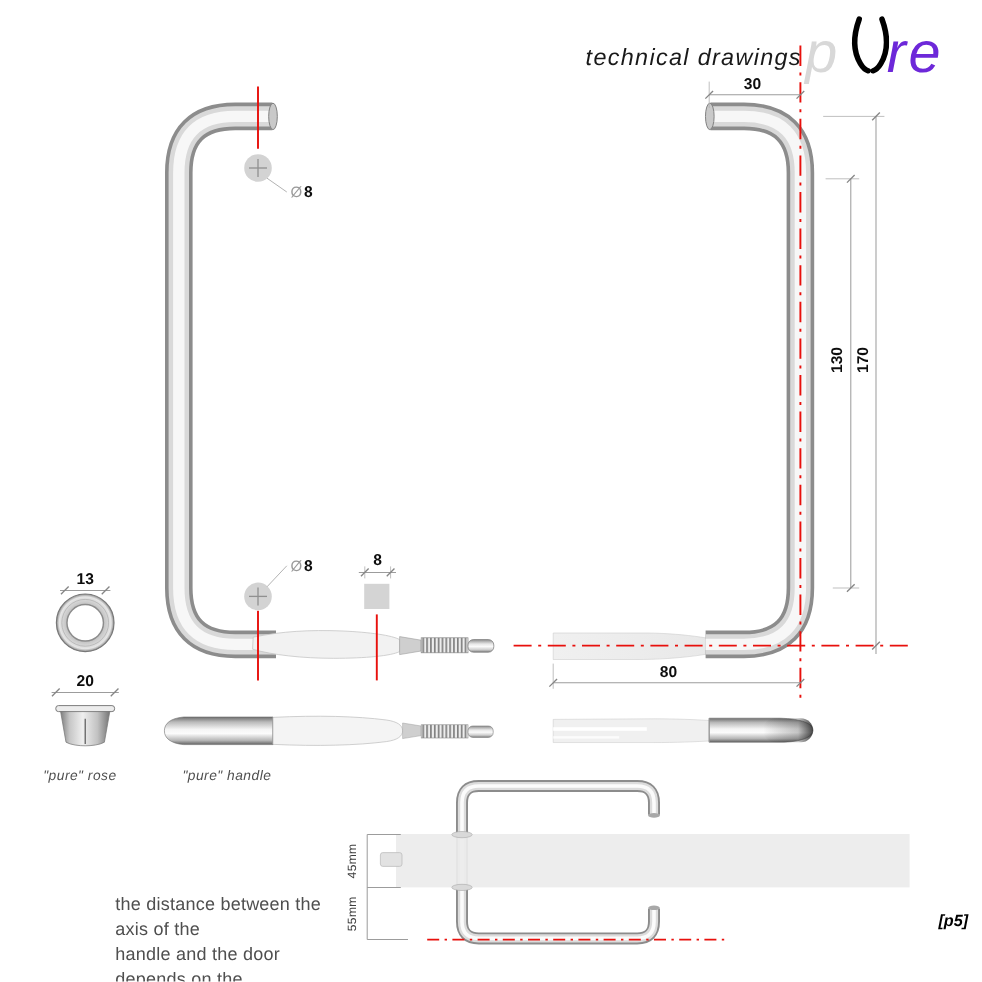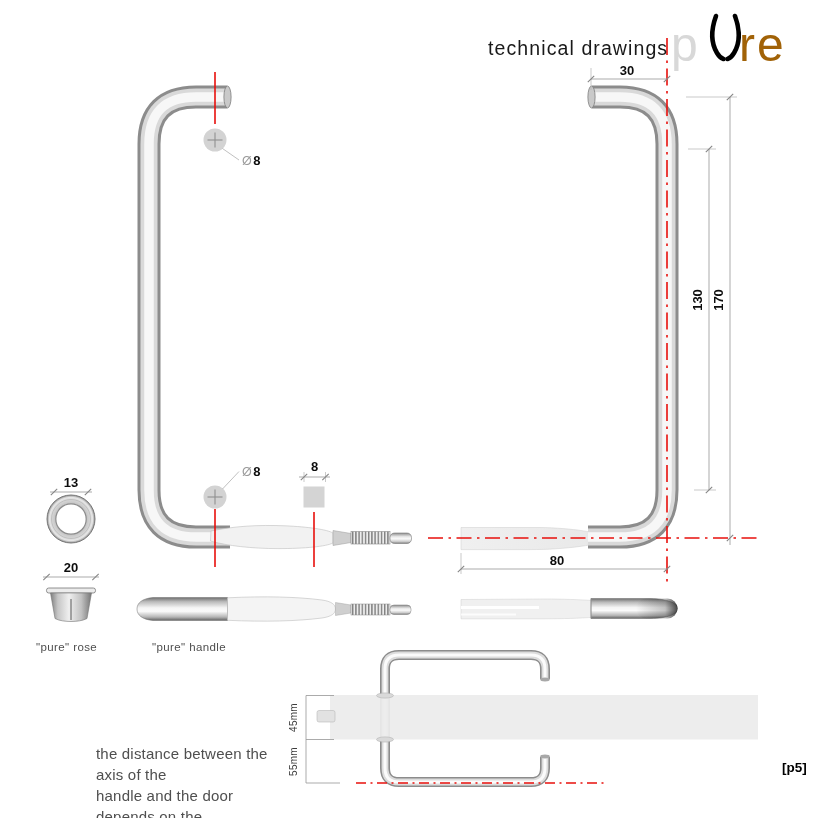--- a/index.html
+++ b/index.html
@@ -20,24 +20,24 @@
   .ext {stroke:#b3b3b3;stroke-width:.7;fill:none;}
   .tick{stroke:#858585;stroke-width:1.1;}
   .red {stroke:#e8100c;stroke-width:1.6;fill:none;}
   .cross{stroke:#909090;stroke-width:1.1;}
   .leader{stroke:#b0b0b0;stroke-width:.8;fill:none;}
 
   .dimnum{font-size:13px;font-weight:bold;fill:#0d0d0d;}
   .dia{font-size:12.5px;fill:#9a9a9a;font-weight:normal;}
   .mm{font-size:10px;fill:#3d3d3d;letter-spacing:.3px;}
 
-  .html-label{position:absolute;white-space:nowrap;}
+  .html-label{position:absolute;white-space:nowrap;font-style:italic;}
   #page-title{left:488px;top:37px;font-size:19.5px;color:#191919;letter-spacing:1.1px;}
   #logo-p {left:671px;top:17px;font-size:48px;color:#d8d8d8;}
-  #logo-re{left:739px;top:17px;font-size:48px;color:#a16207;letter-spacing:2px;}
+  #logo-re{left:739px;top:17px;font-size:48px;color:#6d28d9;letter-spacing:2px;}
   #logo-u {position:absolute;left:705px;top:12px;width:36px;height:50px;}
   #caption-rose  {left:36px;top:641px;font-size:11.5px;color:#4f4f4f;letter-spacing:.4px;}
   #caption-handle{left:152px;top:641px;font-size:11.5px;color:#4f4f4f;letter-spacing:.4px;}
   #note{position:absolute;left:96px;top:743px;width:200px;font-size:15px;
         color:#4f4f4f;line-height:1.4;white-space:pre-line;letter-spacing:.2px;}
   #page-number{left:782px;top:760px;font-size:13.5px;font-weight:bold;color:#000;}
 </style>
 </head>
 <body>
 

